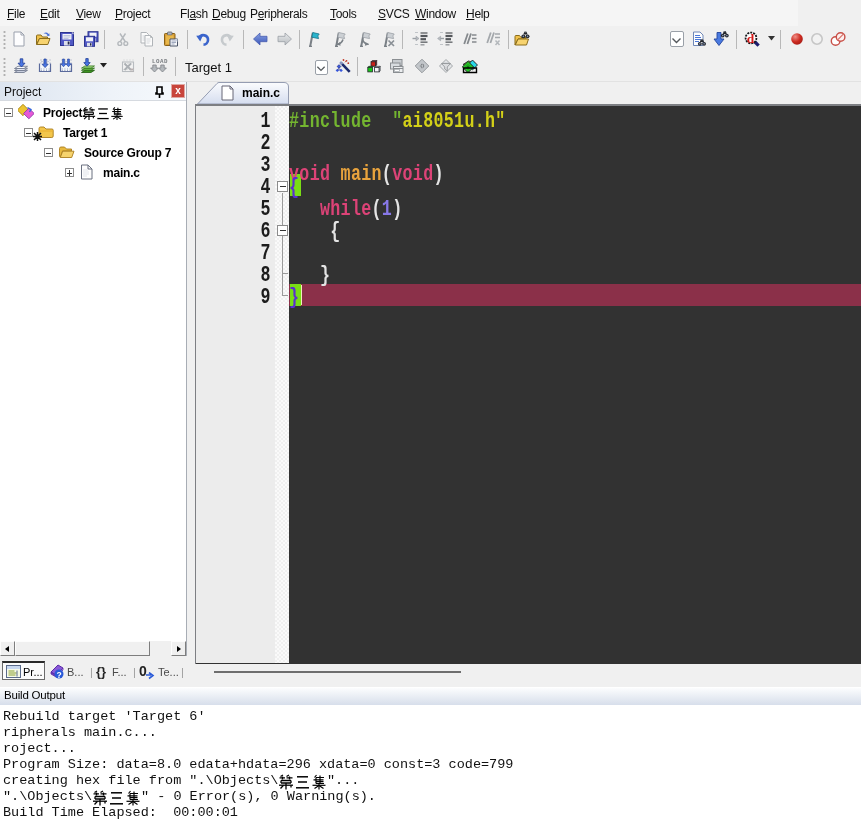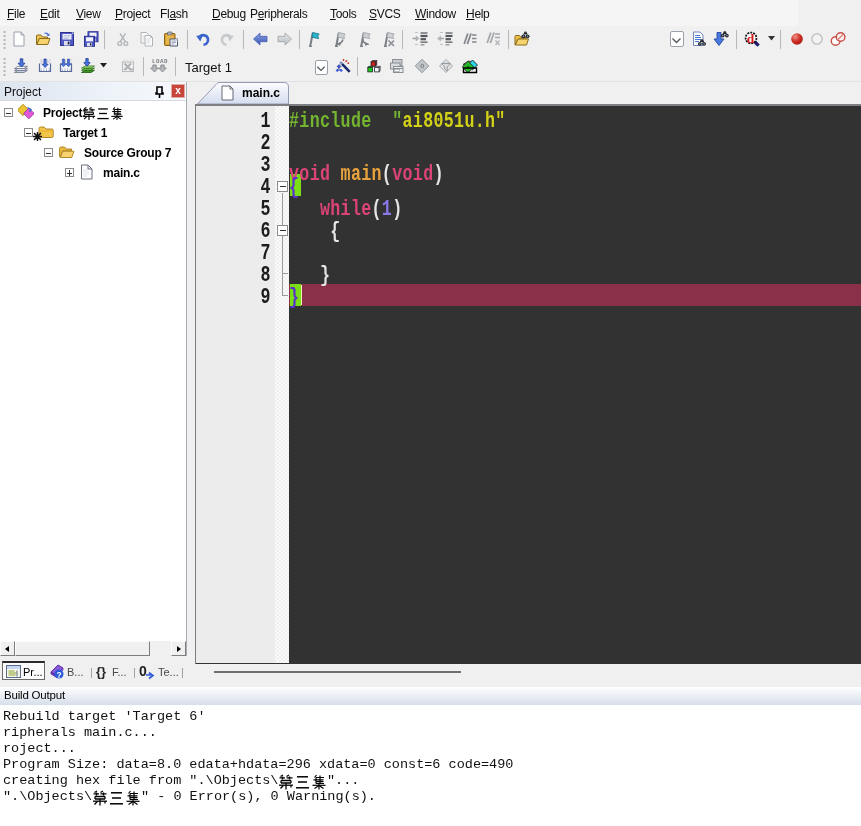--- a/index.html
+++ b/index.html
@@ -121,25 +121,25 @@
   <path d="M3 6 h5 M3 8 h6 M3 10 h6 M3 12 h4" stroke="#d8dce4" stroke-width="0.8"></path>
 </g>
 </defs>
     </svg>
 
 <div id="menubar">
  <span class="mi" style="left:7px"><span class="u">F</span>ile</span>
  <span class="mi" style="left:40px"><span class="u">E</span>dit</span>
  <span class="mi" style="left:76px"><span class="u">V</span>iew</span>
  <span class="mi" style="left:115px"><span class="u">P</span>roject</span>
- <span class="mi" style="left:160px">Fl<span class="u">a</span>sh</span>
+ <span class="mi" style="left:180px">Fl<span class="u">a</span>sh</span>
  <span class="mi" style="left:212px"><span class="u">D</span>ebug</span>
  <span class="mi" style="left:250px">P<span class="u">e</span>ripherals</span>
  <span class="mi" style="left:330px"><span class="u">T</span>ools</span>
- <span class="mi" style="left:369px"><span class="u">S</span>VCS</span>
+ <span class="mi" style="left:378px"><span class="u">S</span>VCS</span>
  <span class="mi" style="left:415px"><span class="u">W</span>indow</span>
  <span class="mi" style="left:466px"><span class="u">H</span>elp</span>
 </div>
 
 <div id="tb1">
  <div class="grip"></div>
  <div id="r1icons">
         <svg class="abs" style="left:11px;top:5px" width="16" height="16" viewBox="0 0 16 16">
           <path d="M3 1 H10 L13 4 V15 H3 Z" fill="#fdfdfe" stroke="#9aa0ac" stroke-width="1"></path>
           <path d="M10 1 V4 H13" fill="none" stroke="#9aa0ac" stroke-width="1"></path>
@@ -609,16 +609,17 @@
    <use href="#cjk1"></use>
         <use href="#cjk2" transform="translate(16.5,0)"></use>
         <use href="#cjk3" transform="translate(33,0)"></use>
  </svg>
  <div class="bline" style="left:327px;top:68px">"...</div>
  <div class="bline" style="left:3px;top:84px">".\Objects\</div>
  <div class="bline" style="left:141px;top:84px">" - 0 Error(s), 0 Warning(s).</div>
 <div class="bline" style="top:4px">Rebuild target 'Target 6'</div>
       <div class="bline" style="top:20px">ripherals main.c...</div>
       <div class="bline" style="top:36px">roject...</div>
-      <div class="bline" style="top:52px">Program Size: data=8.0 edata+hdata=296 xdata=0 const=6 code=490</div>
+      <div class="bline" style="top:52px">Program Size: data=8.0 edata+hdata=296 xdata=0 const=3 code=799</div>
       <div class="bline" style="top:68px">creating hex file from ".\Objects\</div>
+      <div class="bline" style="top:100px">Build Time Elapsed:  00:00:01</div>
     </div>
 
 </div>
 </body></html>

